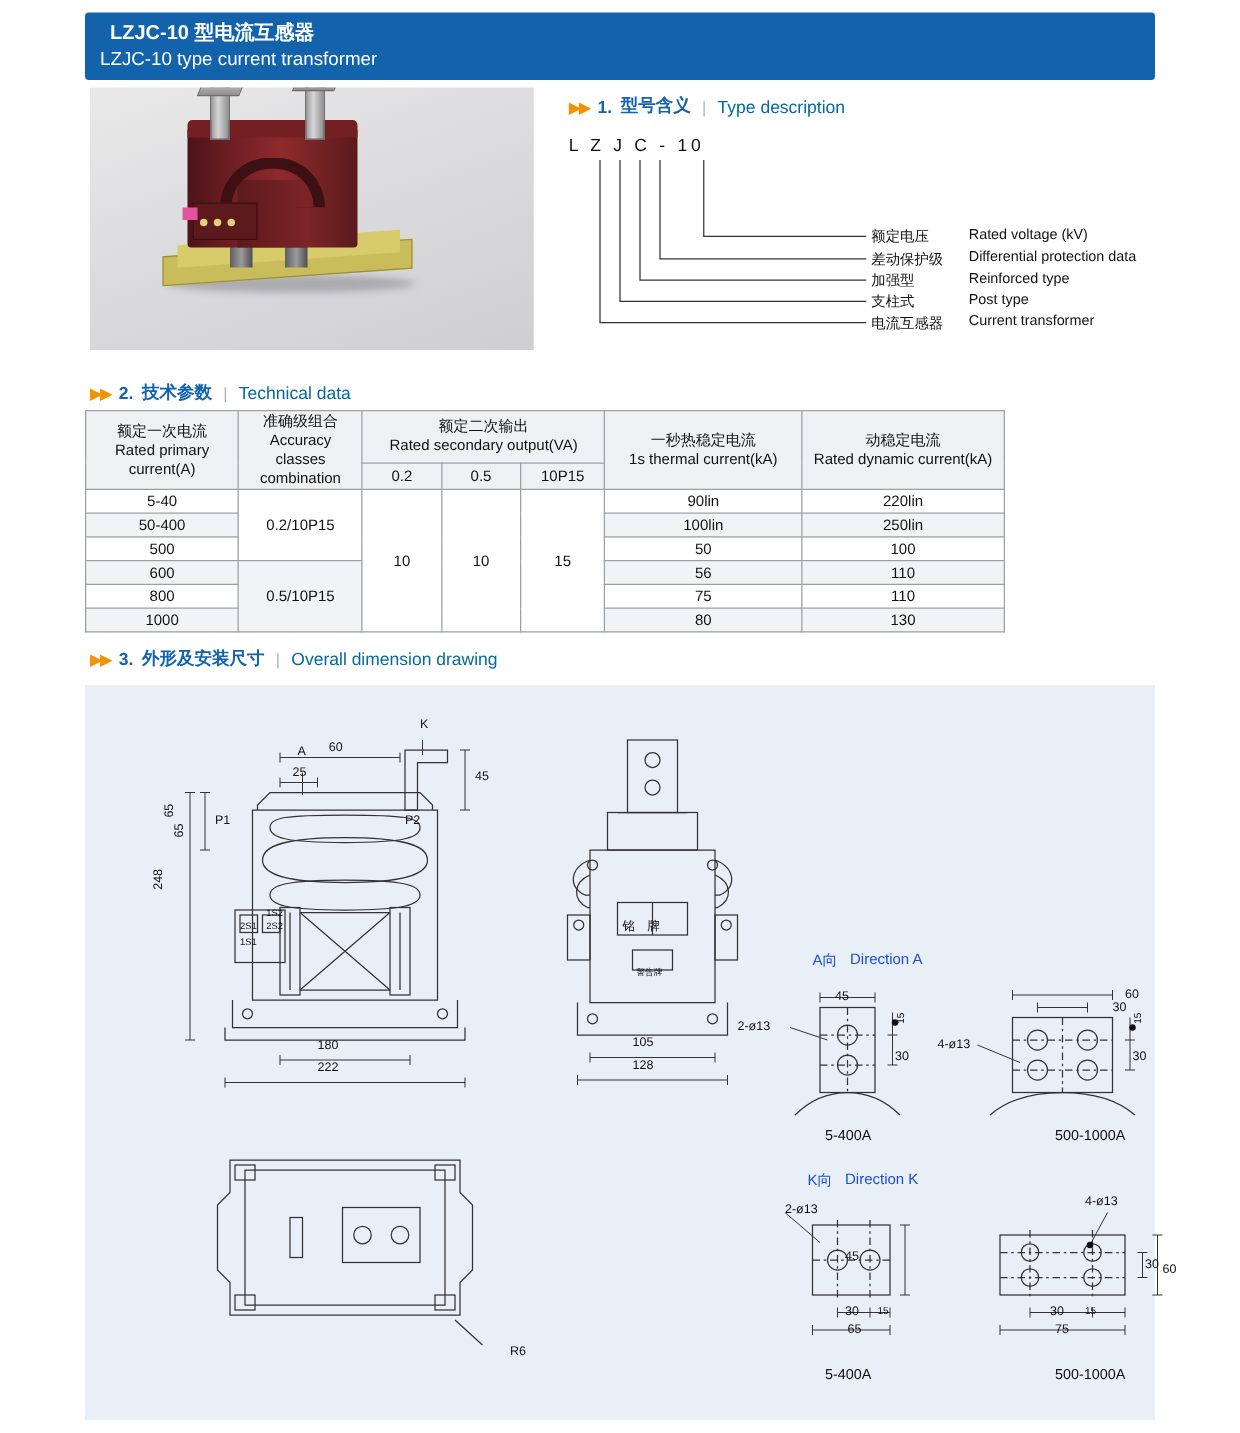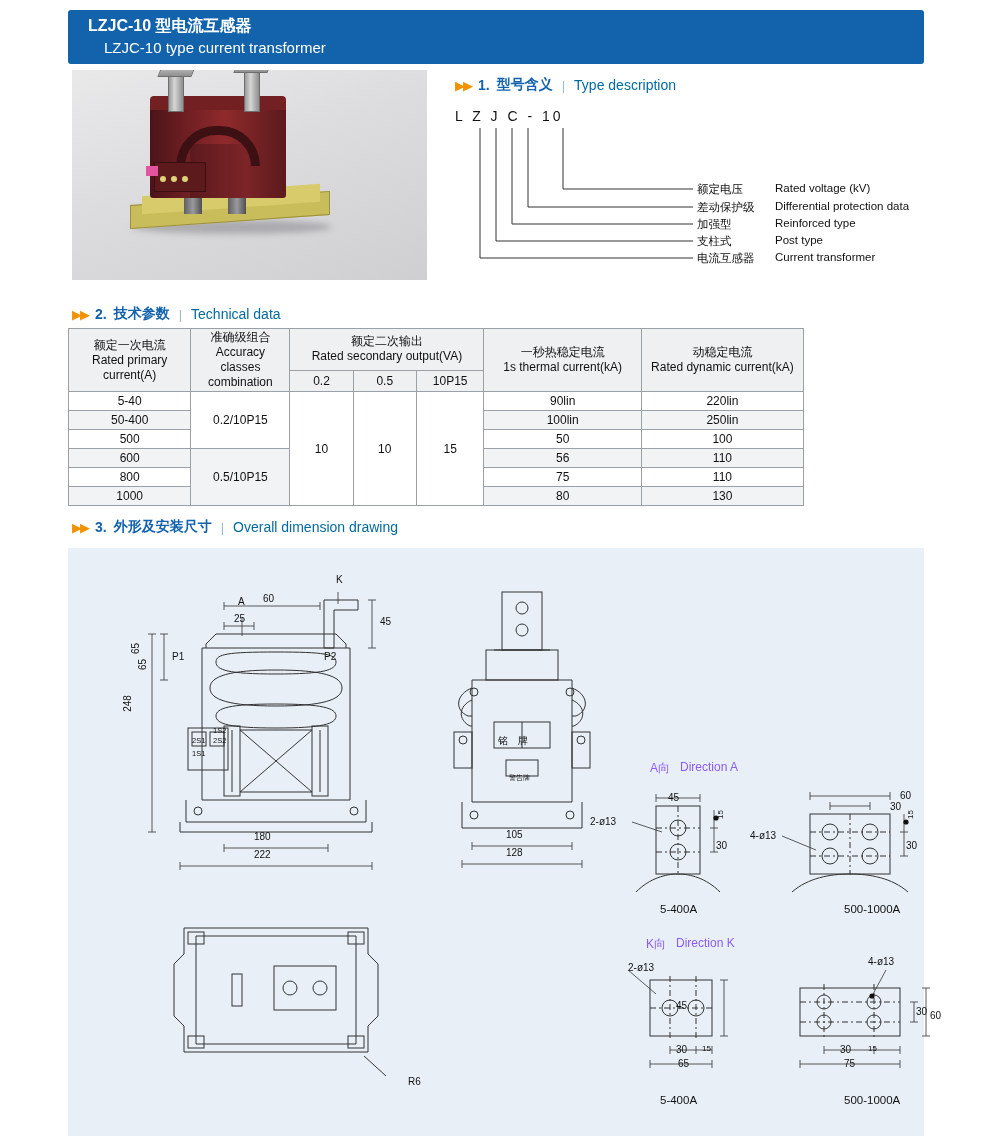--- a/index.html
+++ b/index.html
@@ -22,21 +22,21 @@
     background: #1263ac;
     border-radius: 3px 3px 3px 3px;
   }
   .header-line1 {
     position: absolute; left: 20px; top: 6px;
     font-size: 16px; color: #fff; font-weight: bold;
     letter-spacing: 0px;
   }
   .header-line1 .cn { font-weight: bold; }
   .header-line2 {
-    position: absolute; left: 36px; top: 29px;
+    position: absolute; left: 12px; top: 29px;
     font-size: 15px; color: #fff;
   }
 
   
   .sec-head { position: absolute; display: flex; align-items: center; gap: 7px; }
   .arrows { display: inline-block; color: #f39200; font-size: 13px; letter-spacing: -2px; }
   .sec-num { color: #1263ac; font-size: 14px; font-weight: bold; }
   .sec-cn { color: #1263ac; font-size: 14px; font-weight: bold; }
   .sec-bar { color: #9fb8cc; font-size: 13px; margin: 0 2px; }
   .sec-en { color: #0369a1; font-size: 14px; }
@@ -125,21 +125,21 @@
   .en-l { display: block; line-height: 1.25; }
   .row-alt { background: #f2f3f4; }
 
   
   .draw-area {
     position: absolute; left: 68px; top: 548px; width: 856px; height: 588px;
     background: #e8eff7;
   }
   .dim-txt { position: absolute; font-size: 10px; color: #111; font-family: "Liberation Sans", sans-serif; }
   .cap { position: absolute; font-size: 11.5px; color: #111; }
-  .cap-b { position: absolute; font-size: 12px; color: #8b5cf6; }
+  .cap-b { position: absolute; font-size: 12px; color: #1d4ed8; }
 
   svg { display: block; }
 </style>
 </head>
 <body>
 
 <div class="page">
 
   <div class="header">
     <div class="header-line1">

